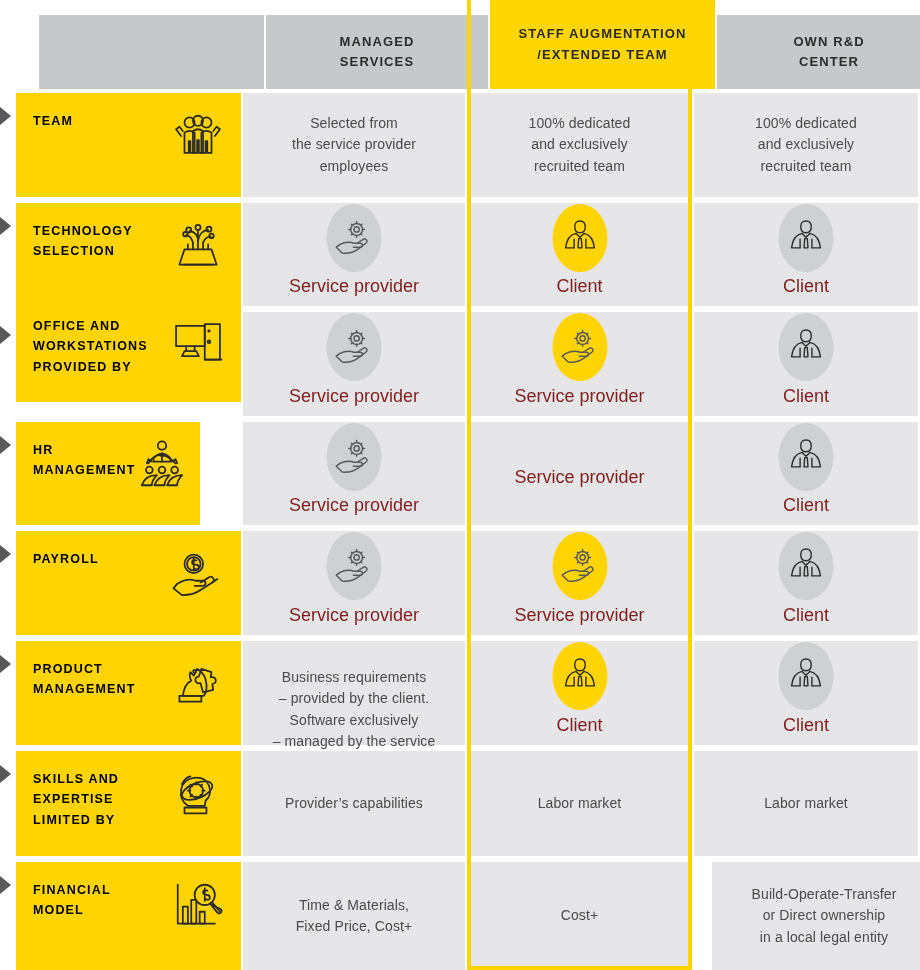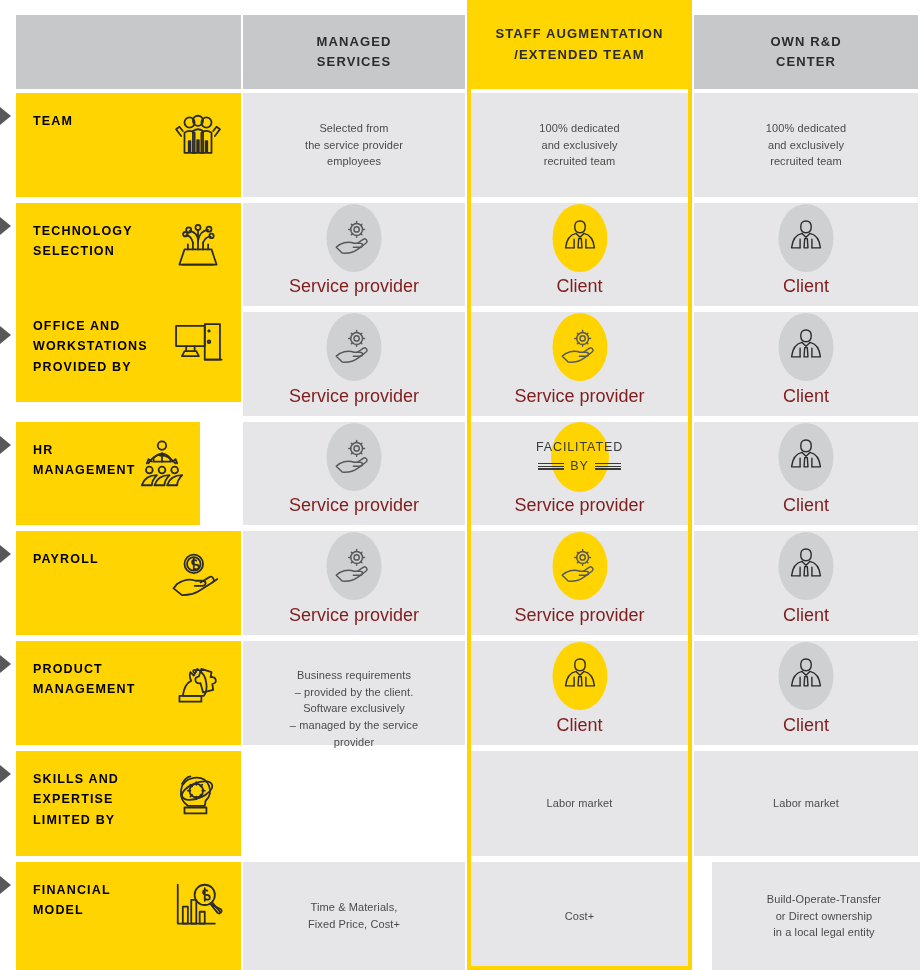--- a/index.html
+++ b/index.html
@@ -27,20 +27,21 @@
     box-sizing: border-box;
   }
 
   
   .hdr {
     background: #c7c8c9;
     display: flex;
     align-items: center;
     justify-content: center;
     text-align: center;
+    margin-left: 23px;
   }
   .hdr-text {
     font-size: 13px;
     font-weight: 700;
     letter-spacing: 1.1px;
     color: #2b2b2b;
     line-height: 1.55;
     text-transform: uppercase;
   }
   .hdr.blank { background: #c7c8c9; }
@@ -89,21 +90,21 @@
     background: #e6e6e8;
     display: flex;
     flex-direction: column;
     align-items: center;
     justify-content: center;
     text-align: center;
     padding: 6px 14px;
   }
   .value.top-align { justify-content: flex-start; padding-top: 26px; }
   .value-text {
-    font-size: 11px;
+    font-size: 14px;
     color: #4a4a4a;
     line-height: 1.52;
     letter-spacing: 0.1px;
   }
   .value-caption {
     font-size: 18px;
     color: #7f1d1d;
     line-height: 1.5;
     margin-top: 7px;
   }
@@ -451,37 +452,20 @@
         <path d="M36 7 v3 M36 28 v3 M24 19 h3 M45 19 h3 M28 11 l2 2 M42 25 l2 2 M44 11 l-2 2 M30 25 l-2 2"></path>
         <path d="M10 42 q12 -6 22 -2 h9 q4 0 4 3 q0 3 -4 3 h-10"></path>
         <path d="M10 42 l-5 4 l9 9 q15 1 24 -6 l12 -9 q3 -2 1 -5 q-2 -3 -5 -1 l-9 6"></path>
       </g>
           </svg>
         </div>
       </div>
       <div class="value-caption">Service provider</div>
     </div>
     <div class="cell value" style="left: 471px; top: 422px; width: 217px; height: 103px;">
-      <div class="facil">
-        <div class="disc"></div>
-        <div class="ftop">FACILITATED</div>
-        <div class="fbot">
-          <div class="rule">
-            <i></i>
-            <i></i>
-            <i></i>
-          </div>
-          <div class="by">BY</div>
-          <div class="rule">
-            <i></i>
-            <i></i>
-            <i></i>
-          </div>
-        </div>
-      </div>
       <div class="value-caption">Service provider</div>
     </div>
     <div class="cell value" style="left: 694px; top: 422px; width: 224px; height: 103px;">
       <div class="badge gray">
         <div class="disc"></div>
         <div class="glyph">
           <svg viewBox="0 0 64 64">
       <g fill="none" stroke="#2b2b2b" stroke-width="2.1" stroke-linejoin="round" stroke-linecap="round">
         <path d="M32 6 q8 0 8 9 q0 9 -8 9 q-8 0 -8 -9 q0 -9 8 -9"></path>
         <path d="M26 25 q-14 3 -16 22 h13"></path>
@@ -638,20 +622,25 @@
         <svg viewBox="0 0 64 64">
       <g fill="none" stroke="#2b2b2b" stroke-width="2.1" stroke-linejoin="round" stroke-linecap="round">
         <path d="M20 46 q-10 -7 -8 -19 q2 -12 15 -14 q13 -2 18 9 q4 11 -4 18 l-1 6 z"></path>
         <path d="M16 48 h26 v7 H16 z"></path>
         <circle cx="30" cy="28" r="8"></circle>
         <path d="M30 18 v3 M30 35 v3 M20 28 h3 M37 28 h3 M23 21 l2 2 M35 33 l2 2 M37 21 l-2 2 M25 33 l-2 2"></path>
         <ellipse cx="31" cy="28" rx="19" ry="9" transform="rotate(-22 31 28)"></ellipse>
         <path d="M13 20 q4 -8 10 -9"></path>
       </g>
         </svg>
+      </div>
+    </div>
+    <div class="cell value" style="left: 243px; top: 751px; width: 222px; height: 105px;">
+      <div>
+        <div class="value-text">Provider’s capabilities</div>
       </div>
     </div>
     <div class="cell value" style="left: 471px; top: 751px; width: 217px; height: 105px;">
       <div>
         <div class="value-text">Labor market</div>
       </div>
     </div>
     <div class="cell value" style="left: 694px; top: 751px; width: 224px; height: 105px;">
       <div>
         <div class="value-text">Labor market</div>

